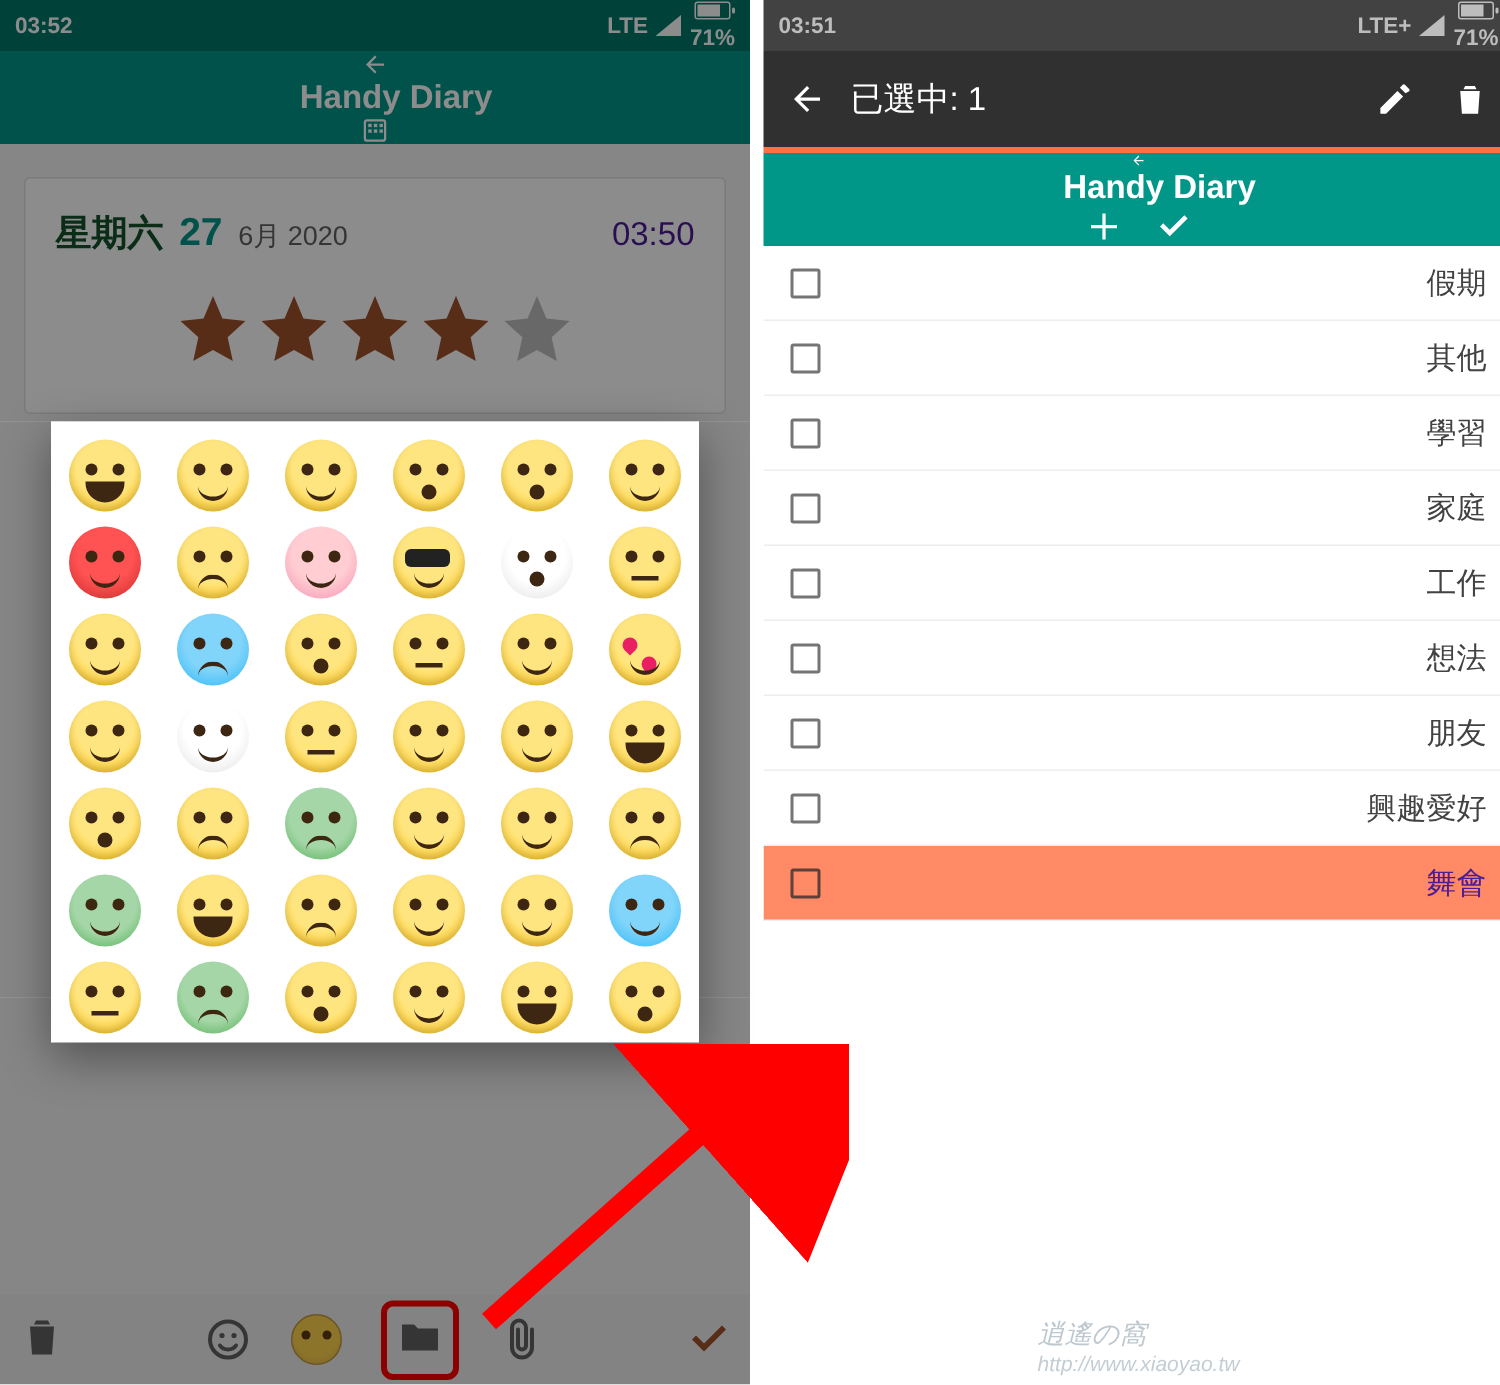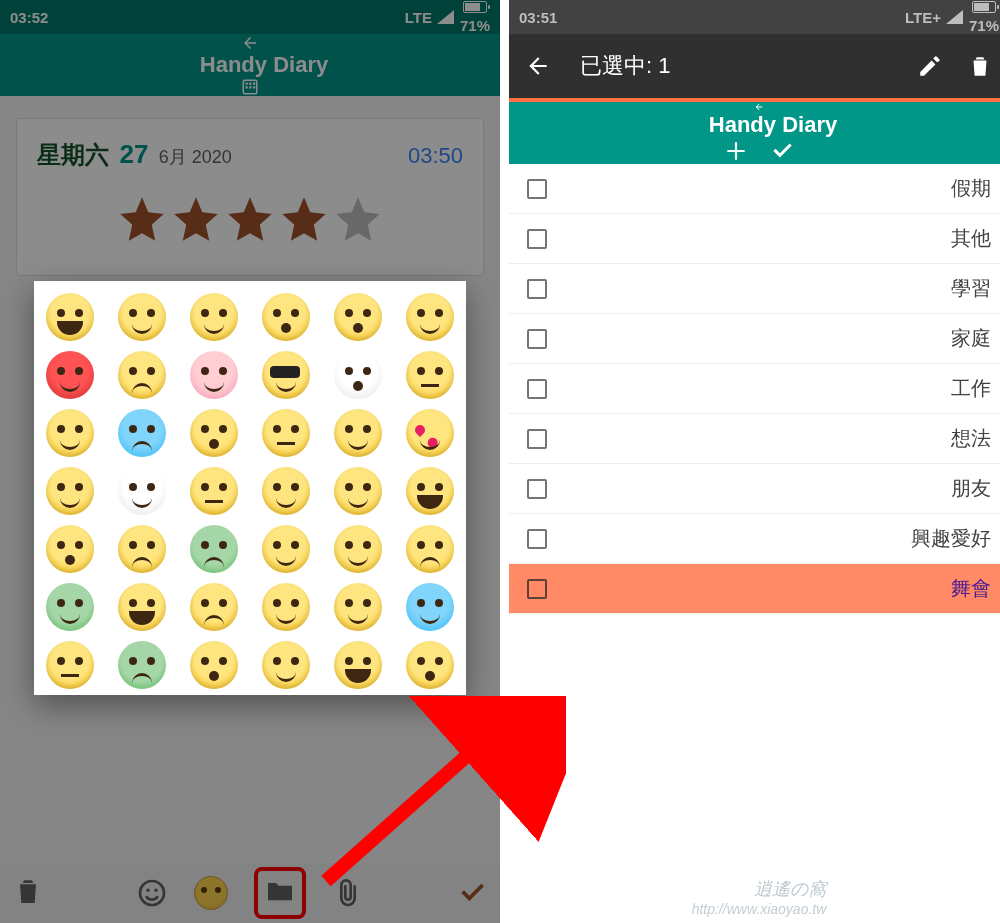--- a/index.html
+++ b/index.html
@@ -27,32 +27,32 @@
   .statusbar.dark .batt-body::after{ background:#bdbdbd; }
 
   
   .toolbar-teal { background:#009688; height:62px; display:flex; align-items:center; padding:0 16px; color:#fff;flex-direction:column; }
   .toolbar-teal .title { font-size:22px; font-weight:600; margin-left:28px; flex:1; }
   svg.icon { width:26px; height:26px; fill:#fff; }
   .toolbar-teal .right-icons { display:flex; gap:20px; }
 
   
   .toolbar-dark { background:#303030; height:64px; display:flex; align-items:center; padding:0 16px; color:#fff; }
-  .toolbar-dark .title { font-size:22px; font-weight:500; margin-left:29px; flex:1; }
+  .toolbar-dark .title { font-size:22px; font-weight:500; margin-left:16px; flex:1; }
   .toolbar-dark .right-icons { display:flex; gap:24px; }
   .orange-strip { height:4px; background:#ff7043; }
 
   
   .content-left { position:relative; background:#f5f5f5; height:calc(923px - 34px - 62px - 60px); padding:22px 16px; }
   .card { background:#fff; border:1px solid #dedede; border-radius:4px; padding:20px 20px 30px; }
   .card .date-row { display:flex; align-items:baseline; justify-content:space-between; color:#555; }
   .card .date-row .wkday { font-size:24px; font-weight:600; color:#14532d; }
   .card .date-row .daynum { font-size:26px; font-weight:700; color:#009688; margin:0 6px; }
   .card .date-row .monthyear { font-size:18px; color:#616161; }
-  .card .date-row .time { font-size:22px; color:#3b82f6; }
+  .card .date-row .time { font-size:22px; color:#4c1d95; }
   .stars { margin-top:22px; display:flex; justify-content:center; gap:2px; }
   .star { width:52px; height:52px; }
   .star.filled { fill:#a0522d; }
   .star.empty { fill:#bdbdbd; }
 
   
   .bottom-bar { position:absolute; bottom:0; left:0; right:0; height:60px; background:#eeeeee; display:flex; align-items:center; justify-content:space-between; padding:0 12px; }
   .bottom-bar .left-ico { }
   .bottom-bar .center { display:flex; gap:26px; align-items:center; }
   .bottom-bar svg { width:32px; height:32px; fill:#616161; }
@@ -87,21 +87,21 @@
   .content-right { height:calc(923px - 34px - 64px - 4px - 62px); overflow:hidden; position:relative; }
   .cat-row { display:flex; align-items:center; height:50px; padding:0 18px; border-bottom:1px solid #eeeeee; gap:14px; color:#424242; font-size:20px;justify-content:space-between; }
   .cat-row.selected { background:#ff8a65; color:#4c1d95; }
   .chk { width:20px; height:20px; border:2.5px solid #757575; border-radius:2px; flex-shrink:0; }
   .cat-row.selected .chk{ border-color:#5d4037; }
 
   
   .arrow-svg { position:absolute; left:306px; top:696px; width:260px; height:200px; pointer-events:none; }
 
   
-  .watermark { position:absolute; bottom:6px; left:50%; transform:translateX(-50%); font-style:italic; color:#90a4ae; font-size:18px; opacity:.6; text-align:right; pointer-events:none; }
+  .watermark { position:absolute; bottom:6px; left:50%; transform:translateX(-50%); font-style:italic; color:#90a4ae; font-size:18px; opacity:.6; text-align:left; pointer-events:none; }
   .watermark .line2{ font-size:14px; display:block; opacity:.9; }
 </style>
 </head>
 <body>
 
 <div class="canvas">
 
   <div class="phone left">
 
     <div class="statusbar teal">

